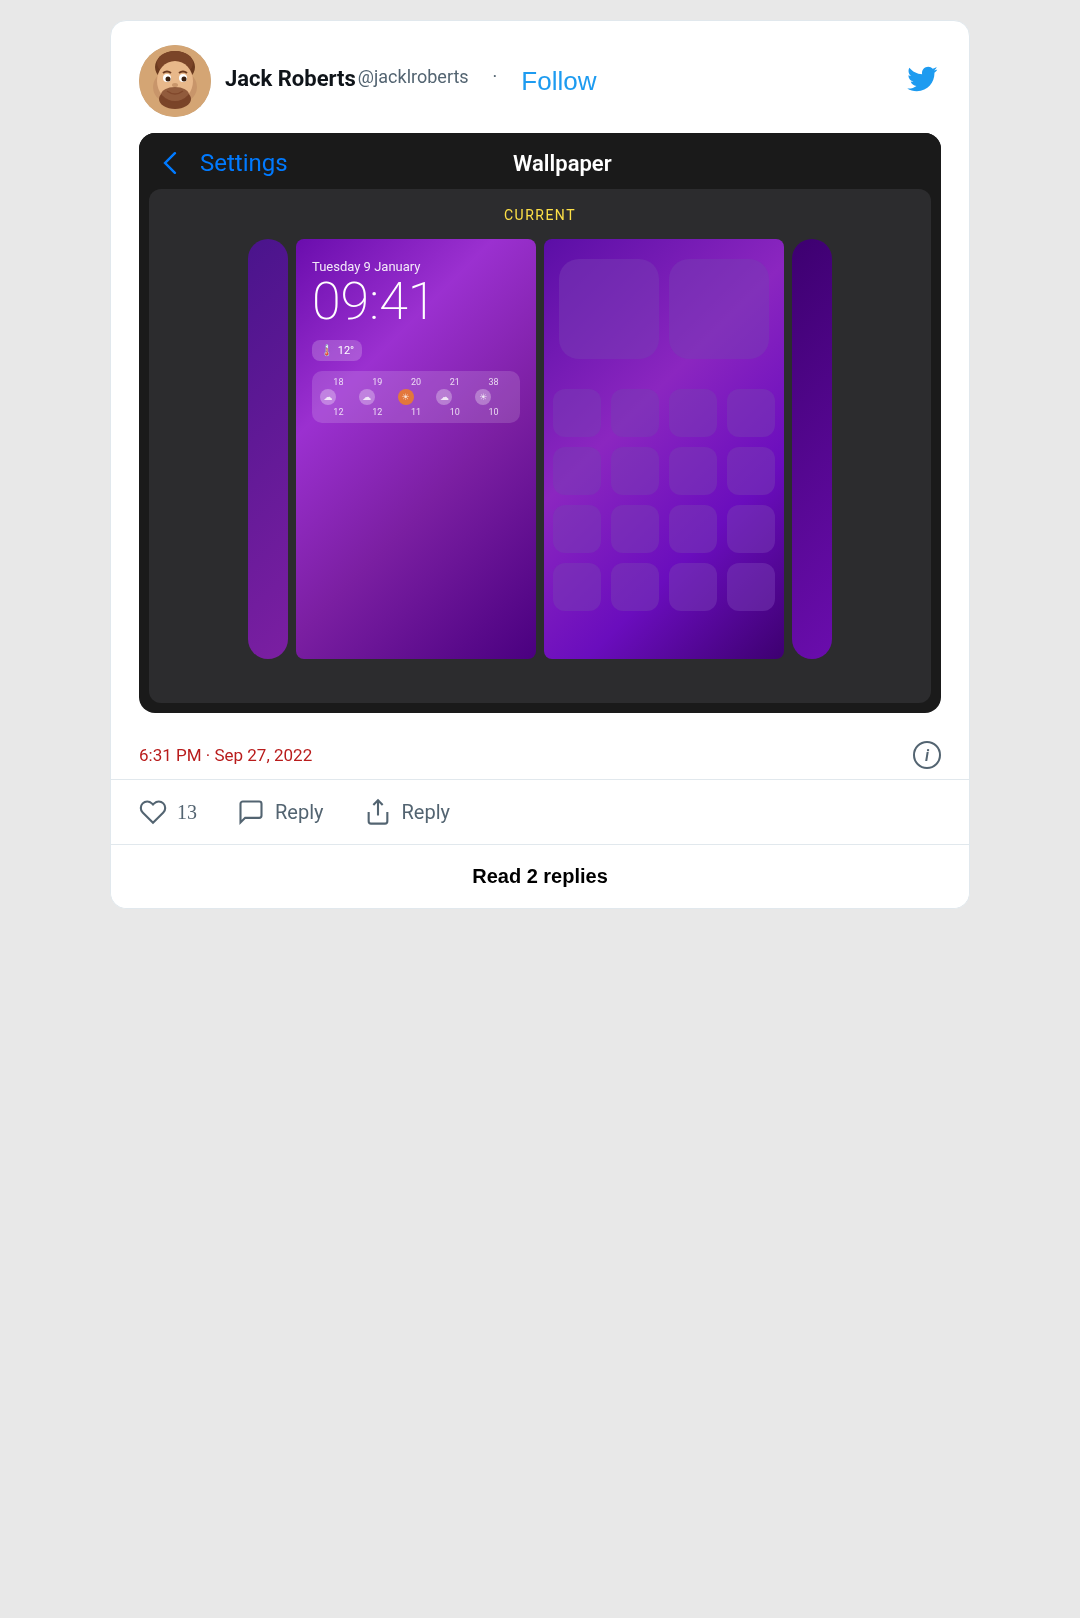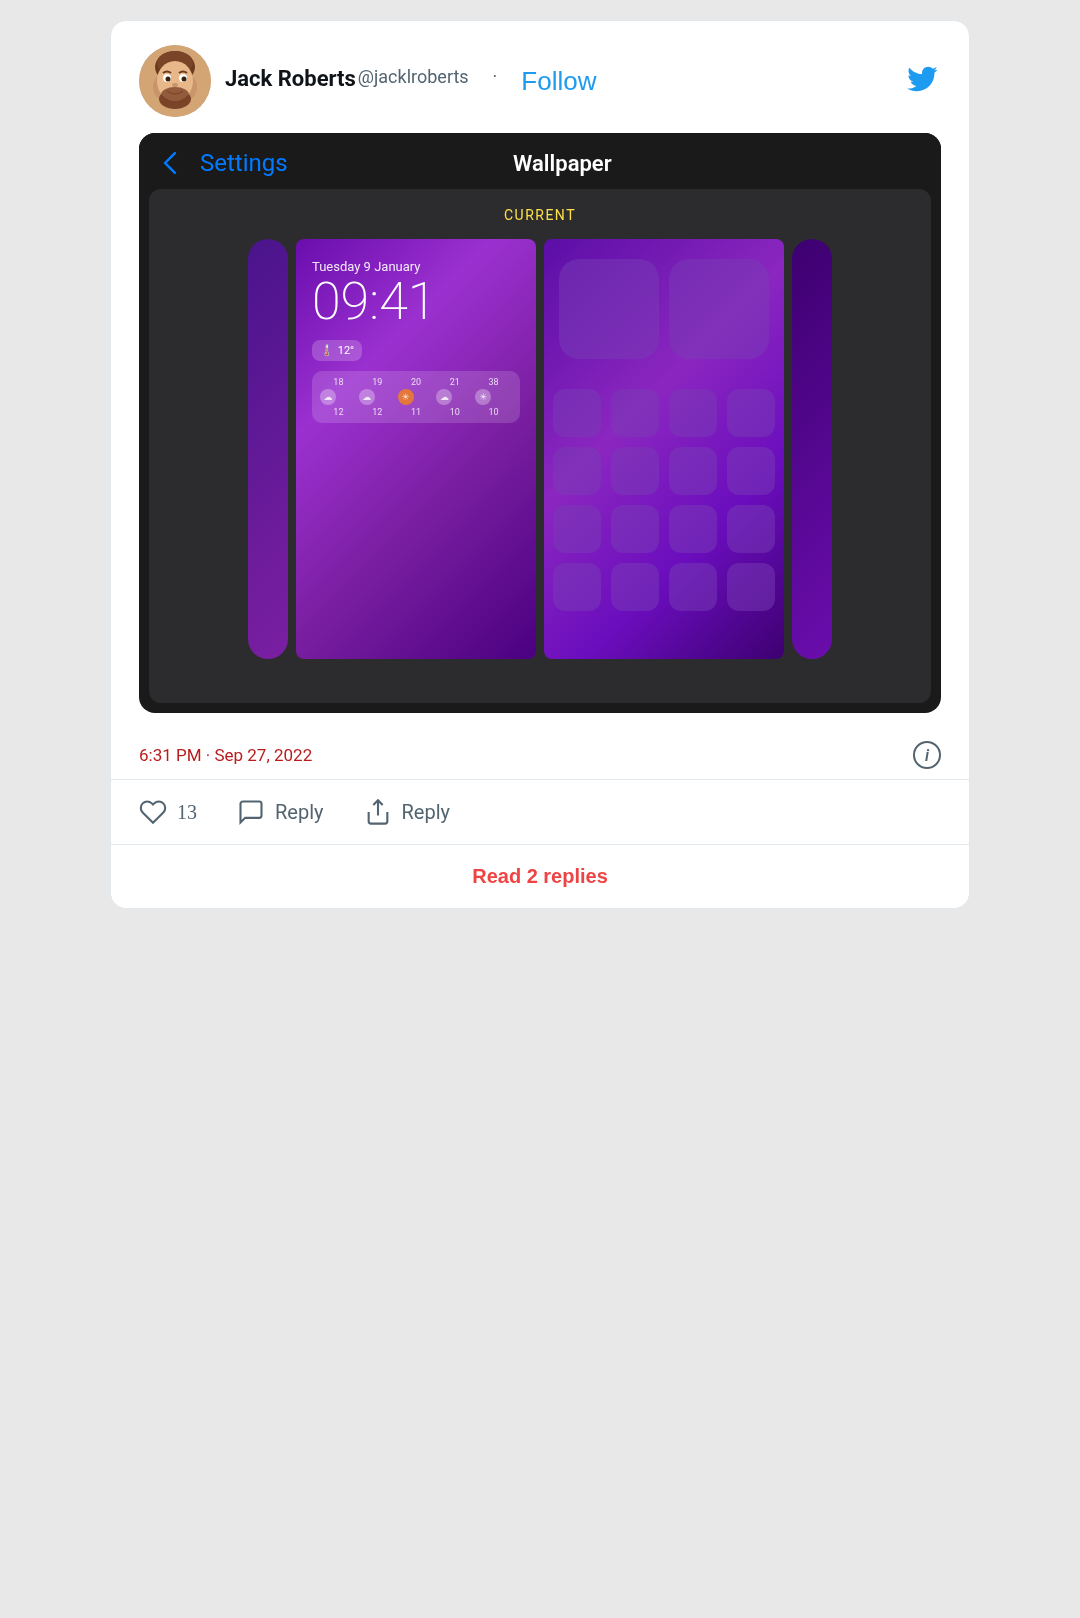--- a/index.html
+++ b/index.html
@@ -278,21 +278,21 @@
       width: calc(100% + 56px);
       margin-left: -28px;
       padding: 20px;
       border: none;
       border-top: 1px solid #e1e8ed;
       background: #fff;
       cursor: pointer;
       text-align: center;
       font-size: 20px;
       font-weight: 600;
-      color: #ef4444;
+      color: #000000;
       border-radius: 0 0 16px 16px;
     }
   </style>
 </head>
 <body>
 
 <div class="card">
   
   <div class="header">
     <div class="header-left">

